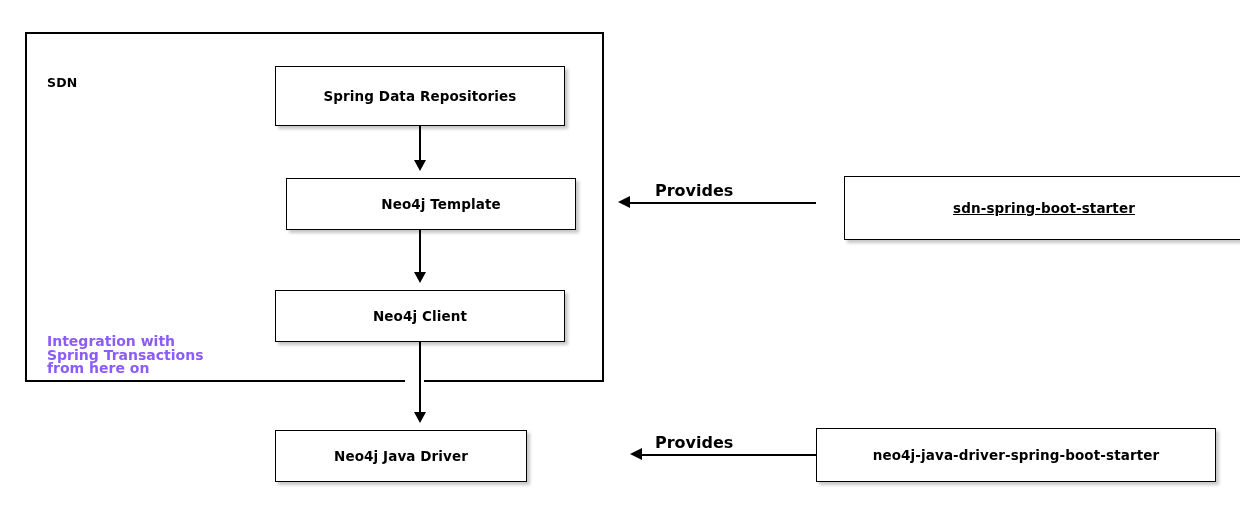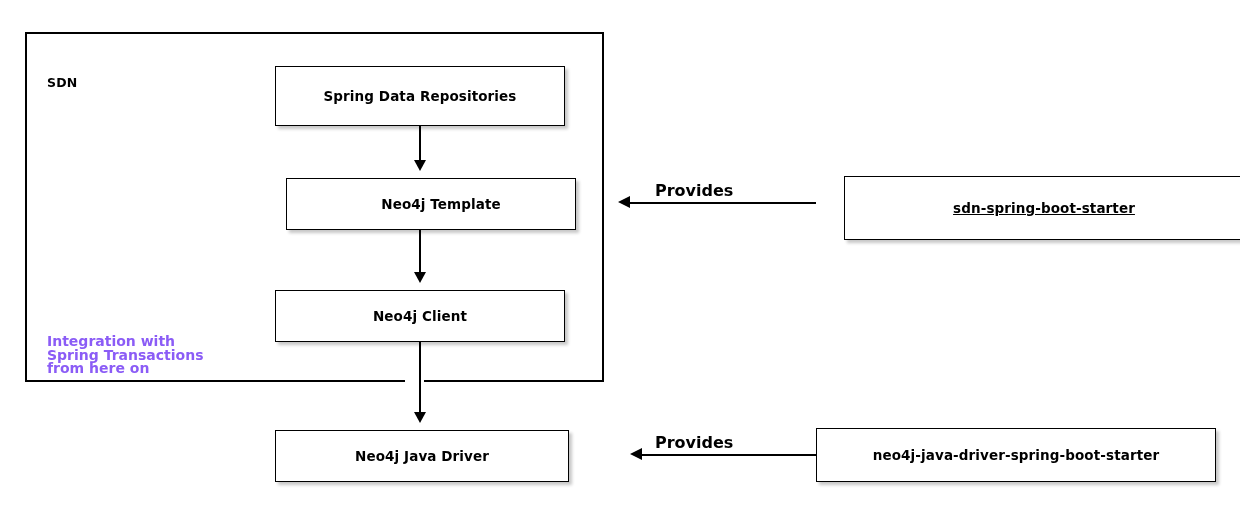--- a/index.html
+++ b/index.html
@@ -132,21 +132,21 @@
   </div>
 
   <div class="node" style="left:286px;top:178px;width:290px;height:52px;padding-left:20px;">
     <span class="label">Neo4j Template</span>
   </div>
 
   <div class="node" style="left:275px;top:290px;width:290px;height:52px;">
     <span class="label">Neo4j Client</span>
   </div>
 
-  <div class="node" style="left:275px;top:430px;width:294px;height:52px;">
+  <div class="node" style="left:275px;top:430px;width:252px;height:52px;">
     <span class="label">Neo4j Java Driver</span>
   </div>
 
   <div class="node" style="left:844px;top:176px;width:400px;height:64px;text-decoration:underline;">
     <span class="label">sdn-spring-boot-starter</span>
   </div>
 
   <div class="node" style="left:816px;top:428px;width:400px;height:54px;">
     <span class="label">neo4j-java-driver-spring-boot-starter</span>
   </div>

